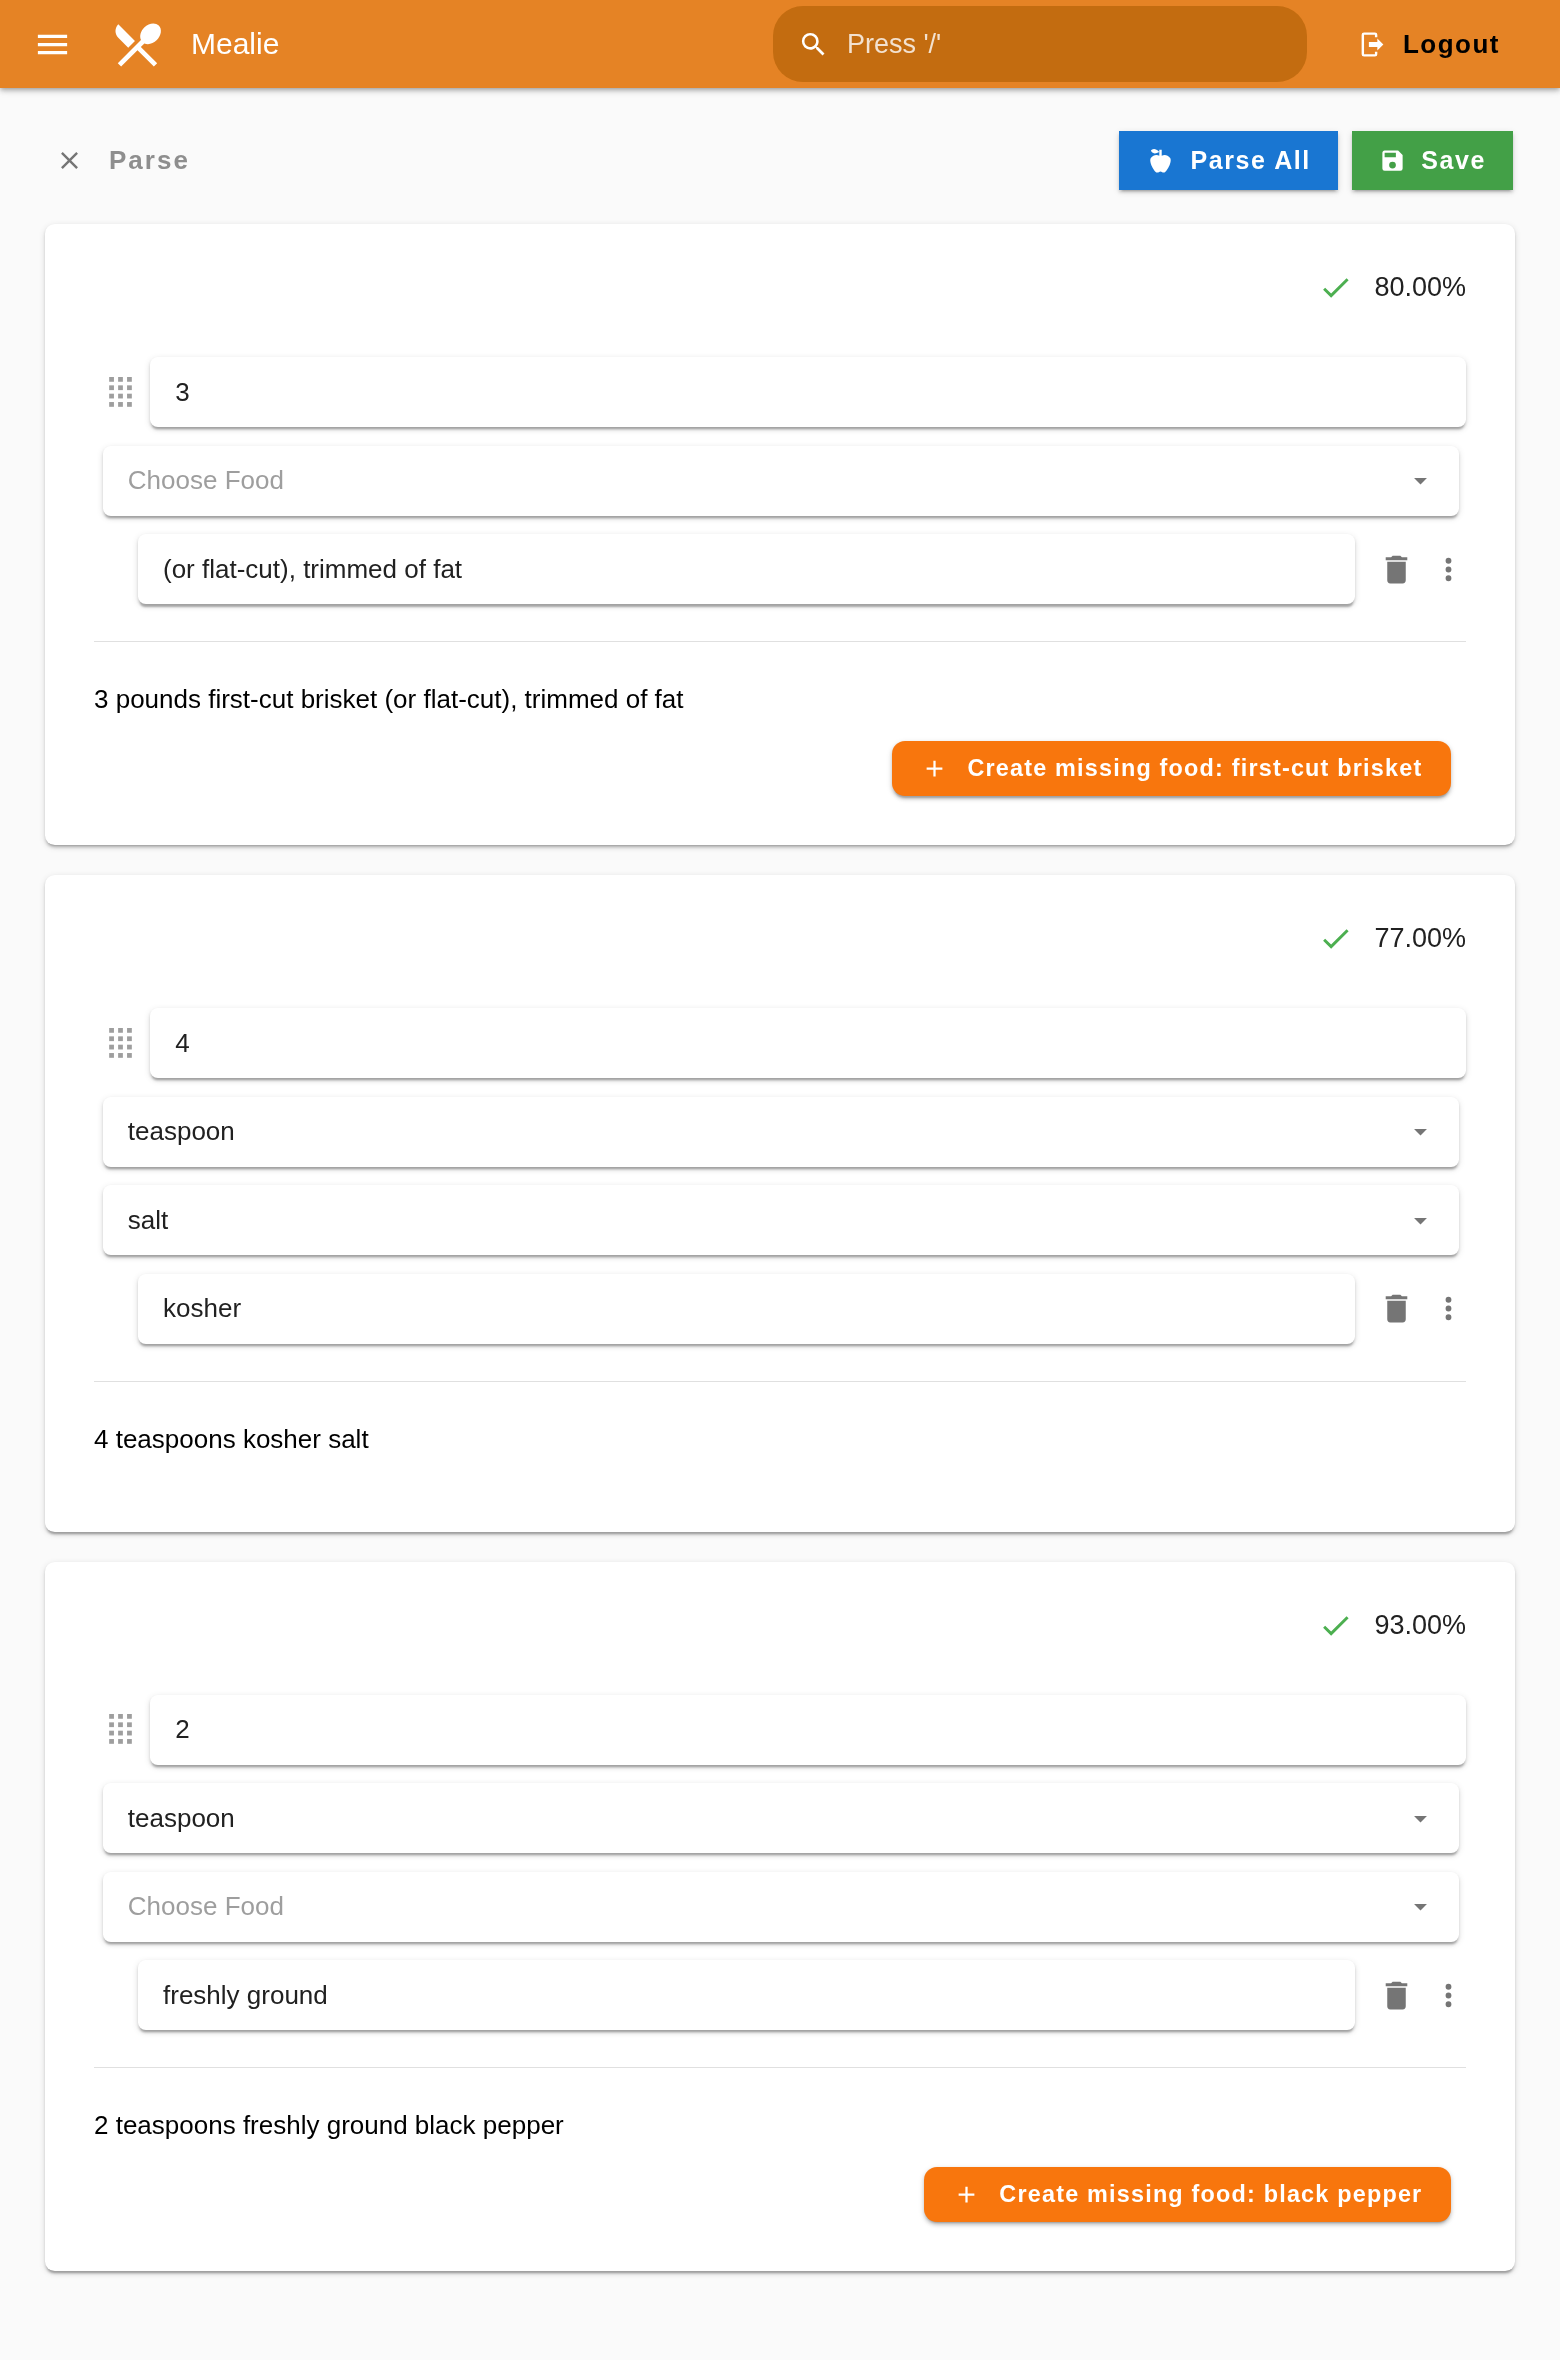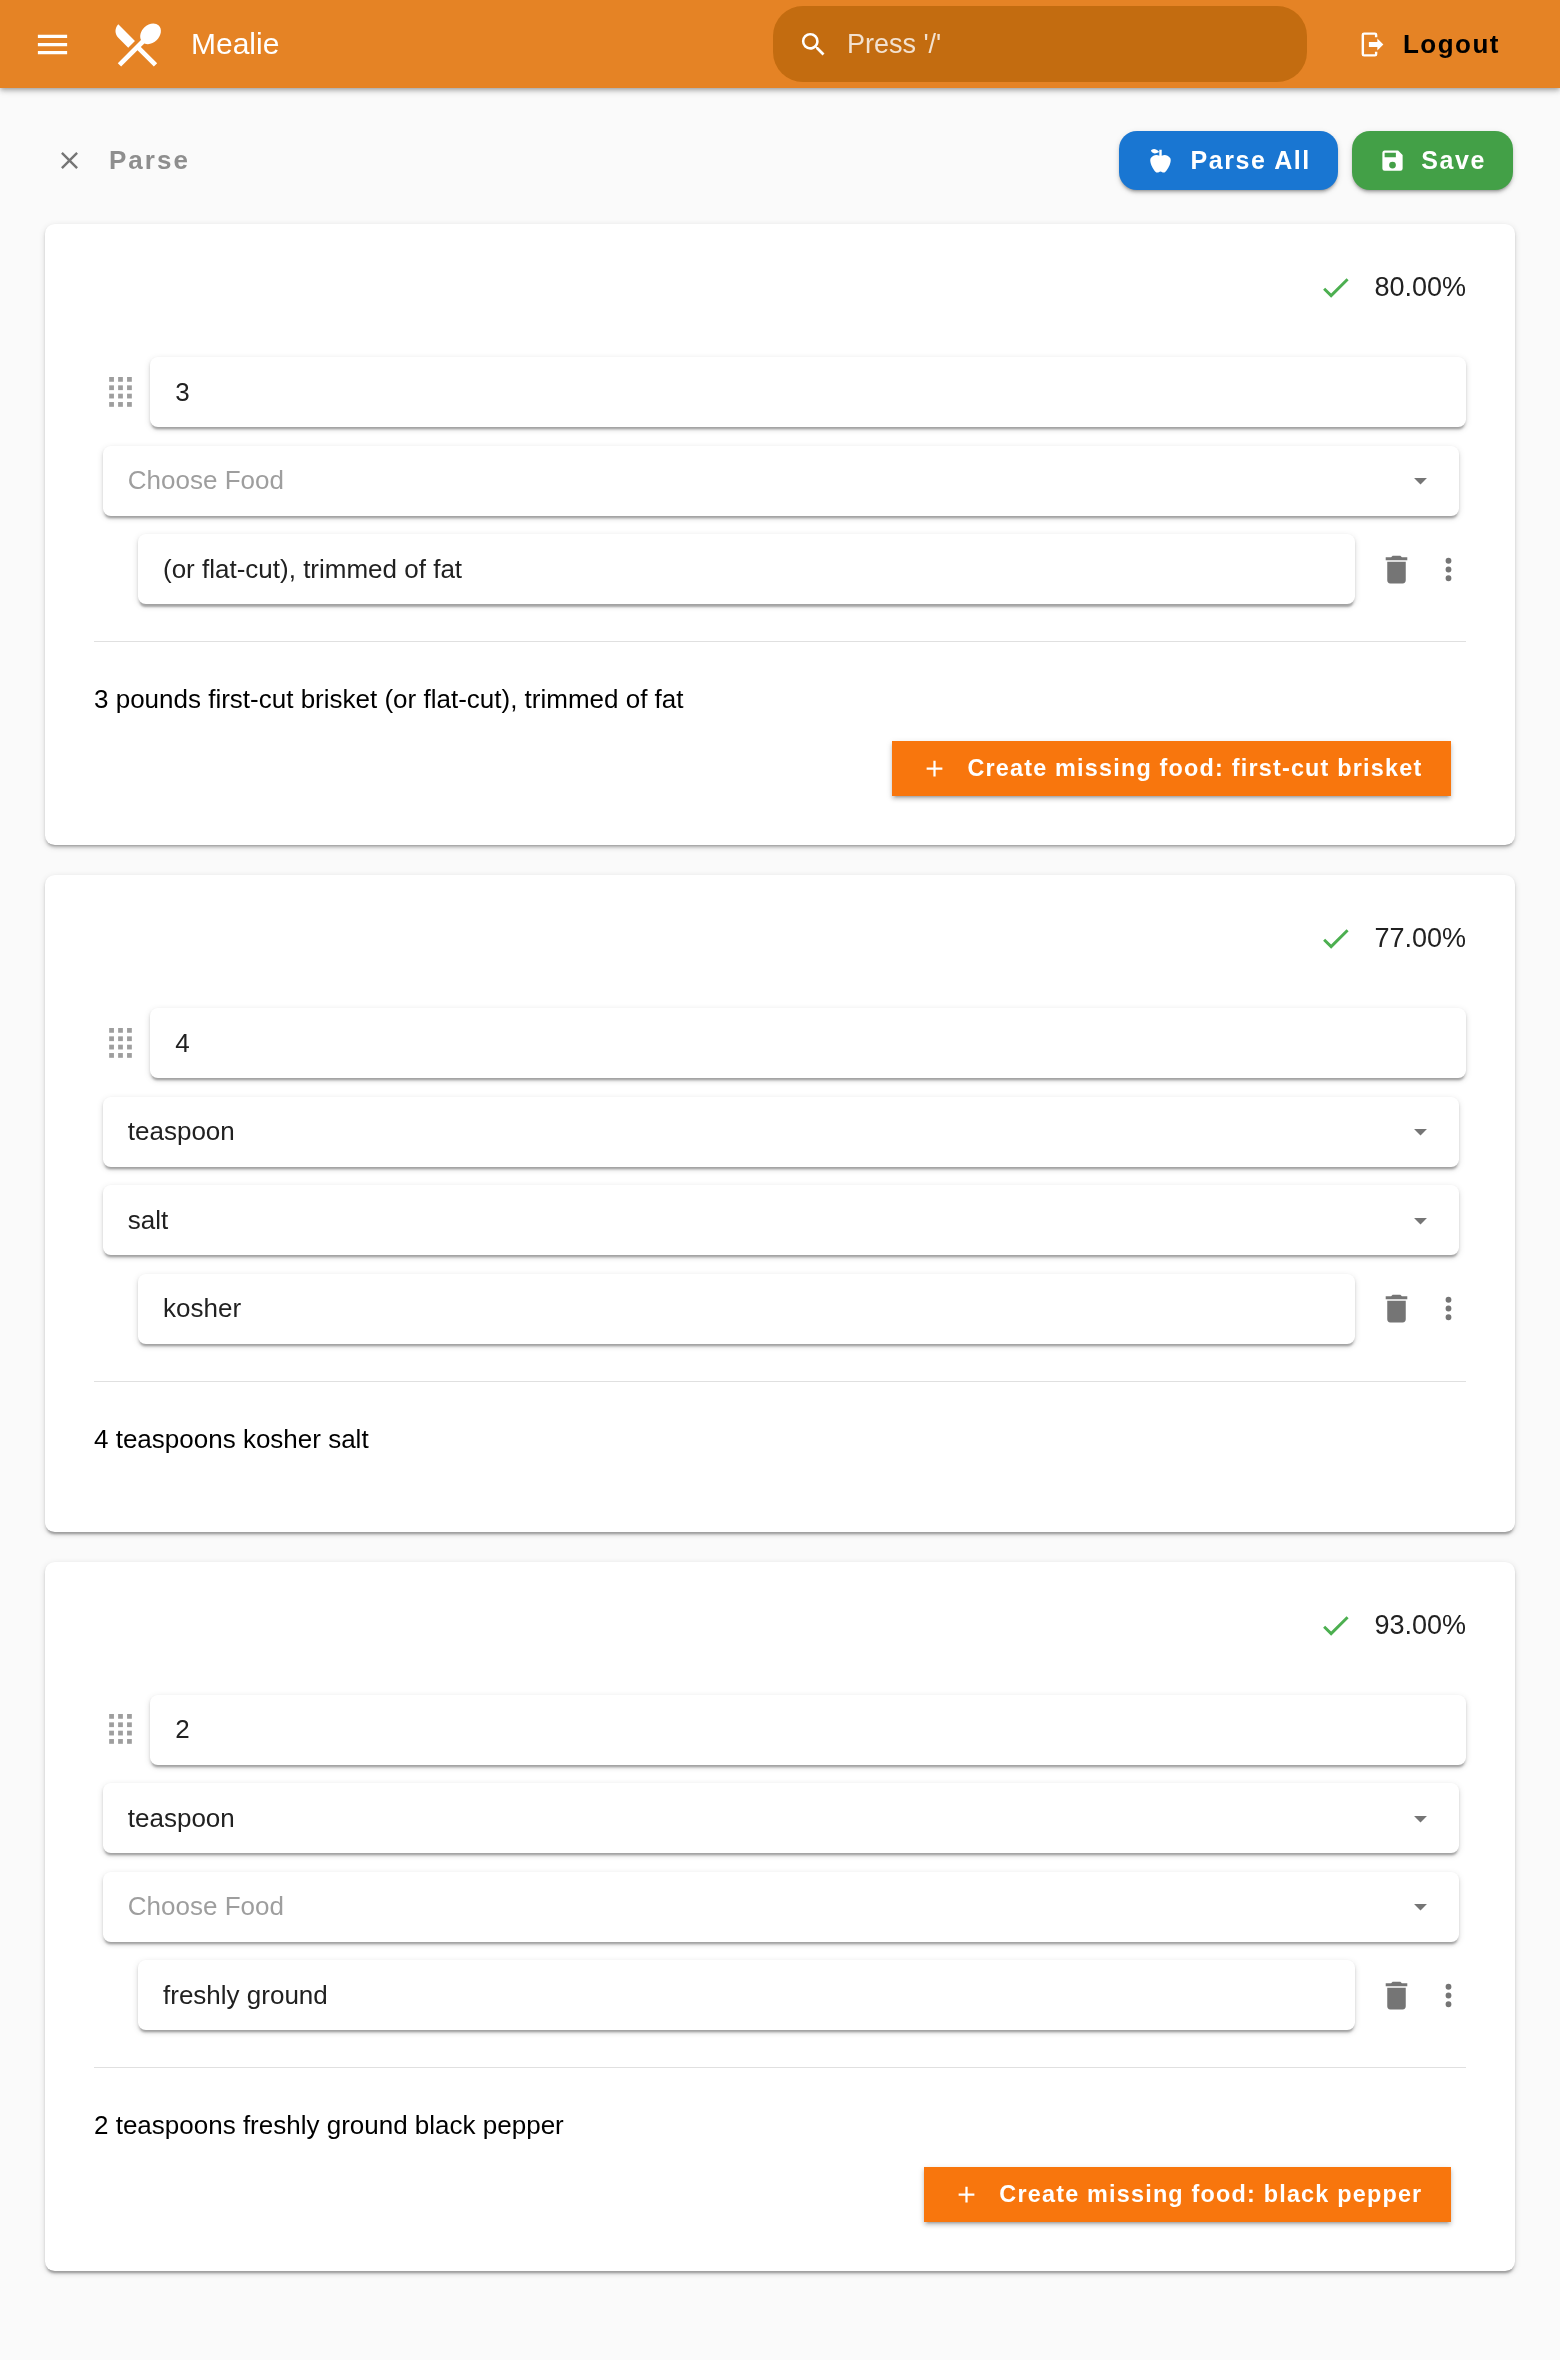--- a/index.html
+++ b/index.html
@@ -54,21 +54,21 @@
     height: 59px;
   }
   .cancel-btn {
     display: flex; align-items: center; gap: 25px;
     background: none; border: none; cursor: pointer;
     color: #8E8E8E; font-size: 26px; font-weight: 700; letter-spacing: 2px;
     font-family: "Liberation Sans", sans-serif;
   }
   .action-spacer { flex: 1; }
   .btn {
-    height: 59px; border: none; border-radius: 18px; cursor: pointer;
+    height: 59px; border: none; border-radius: 0; cursor: pointer;
     display: flex; align-items: center; gap: 15.6px; padding: 0 27px;
     color: #fff; font-size: 25px; font-weight: 700; letter-spacing: 1.6px;
     font-family: "Liberation Sans", sans-serif;
     box-shadow: 0 3.9px 2px -2.9px rgba(0,0,0,.2), 0 2.9px 2.9px 0 rgba(0,0,0,.14), 0 2px 6.8px 0 rgba(0,0,0,.12);
   }
   .btn-parse { background: #1976D2; margin-right: 13.7px; }
   .btn-save { background: #43A047; }
 
   
   .cards { margin: 34px 45px 0 45px; }
@@ -110,21 +110,21 @@
   .note-field { width: 1272px; }
   .icon-plain { background: none; border: none; cursor: pointer; display: flex; align-items: center; }
   .trash-btn { margin-left: 23.4px; }
   .dots-btn { margin-left: 15.6px; }
 
   .divider { height: 1px; background: #E0E0E0; margin-top: 37px; }
   .parsed-text { margin-top: 41px; font-size: 26px; color: #000000; line-height: 33px; }
 
   .create-row { display: flex; justify-content: flex-end; margin-top: 25px; padding-right: 14.6px; }
   .create-btn {
-    height: 55px; border: none; border-radius: 0; cursor: pointer;
+    height: 55px; border: none; border-radius: 13px; cursor: pointer;
     background: #F8760D; color: #fff;
     display: flex; align-items: center; gap: 19.5px; padding: 0 29px;
     font-size: 23.4px; font-weight: 700; letter-spacing: 1.2px;
     font-family: "Liberation Sans", sans-serif;
     box-shadow: 0 3.9px 2px -2.9px rgba(0,0,0,.2), 0 2.9px 3.9px 0 rgba(0,0,0,.16), 0 2px 6.8px 0 rgba(0,0,0,.12);
   }
 </style>
 </head>
 <body>
 

